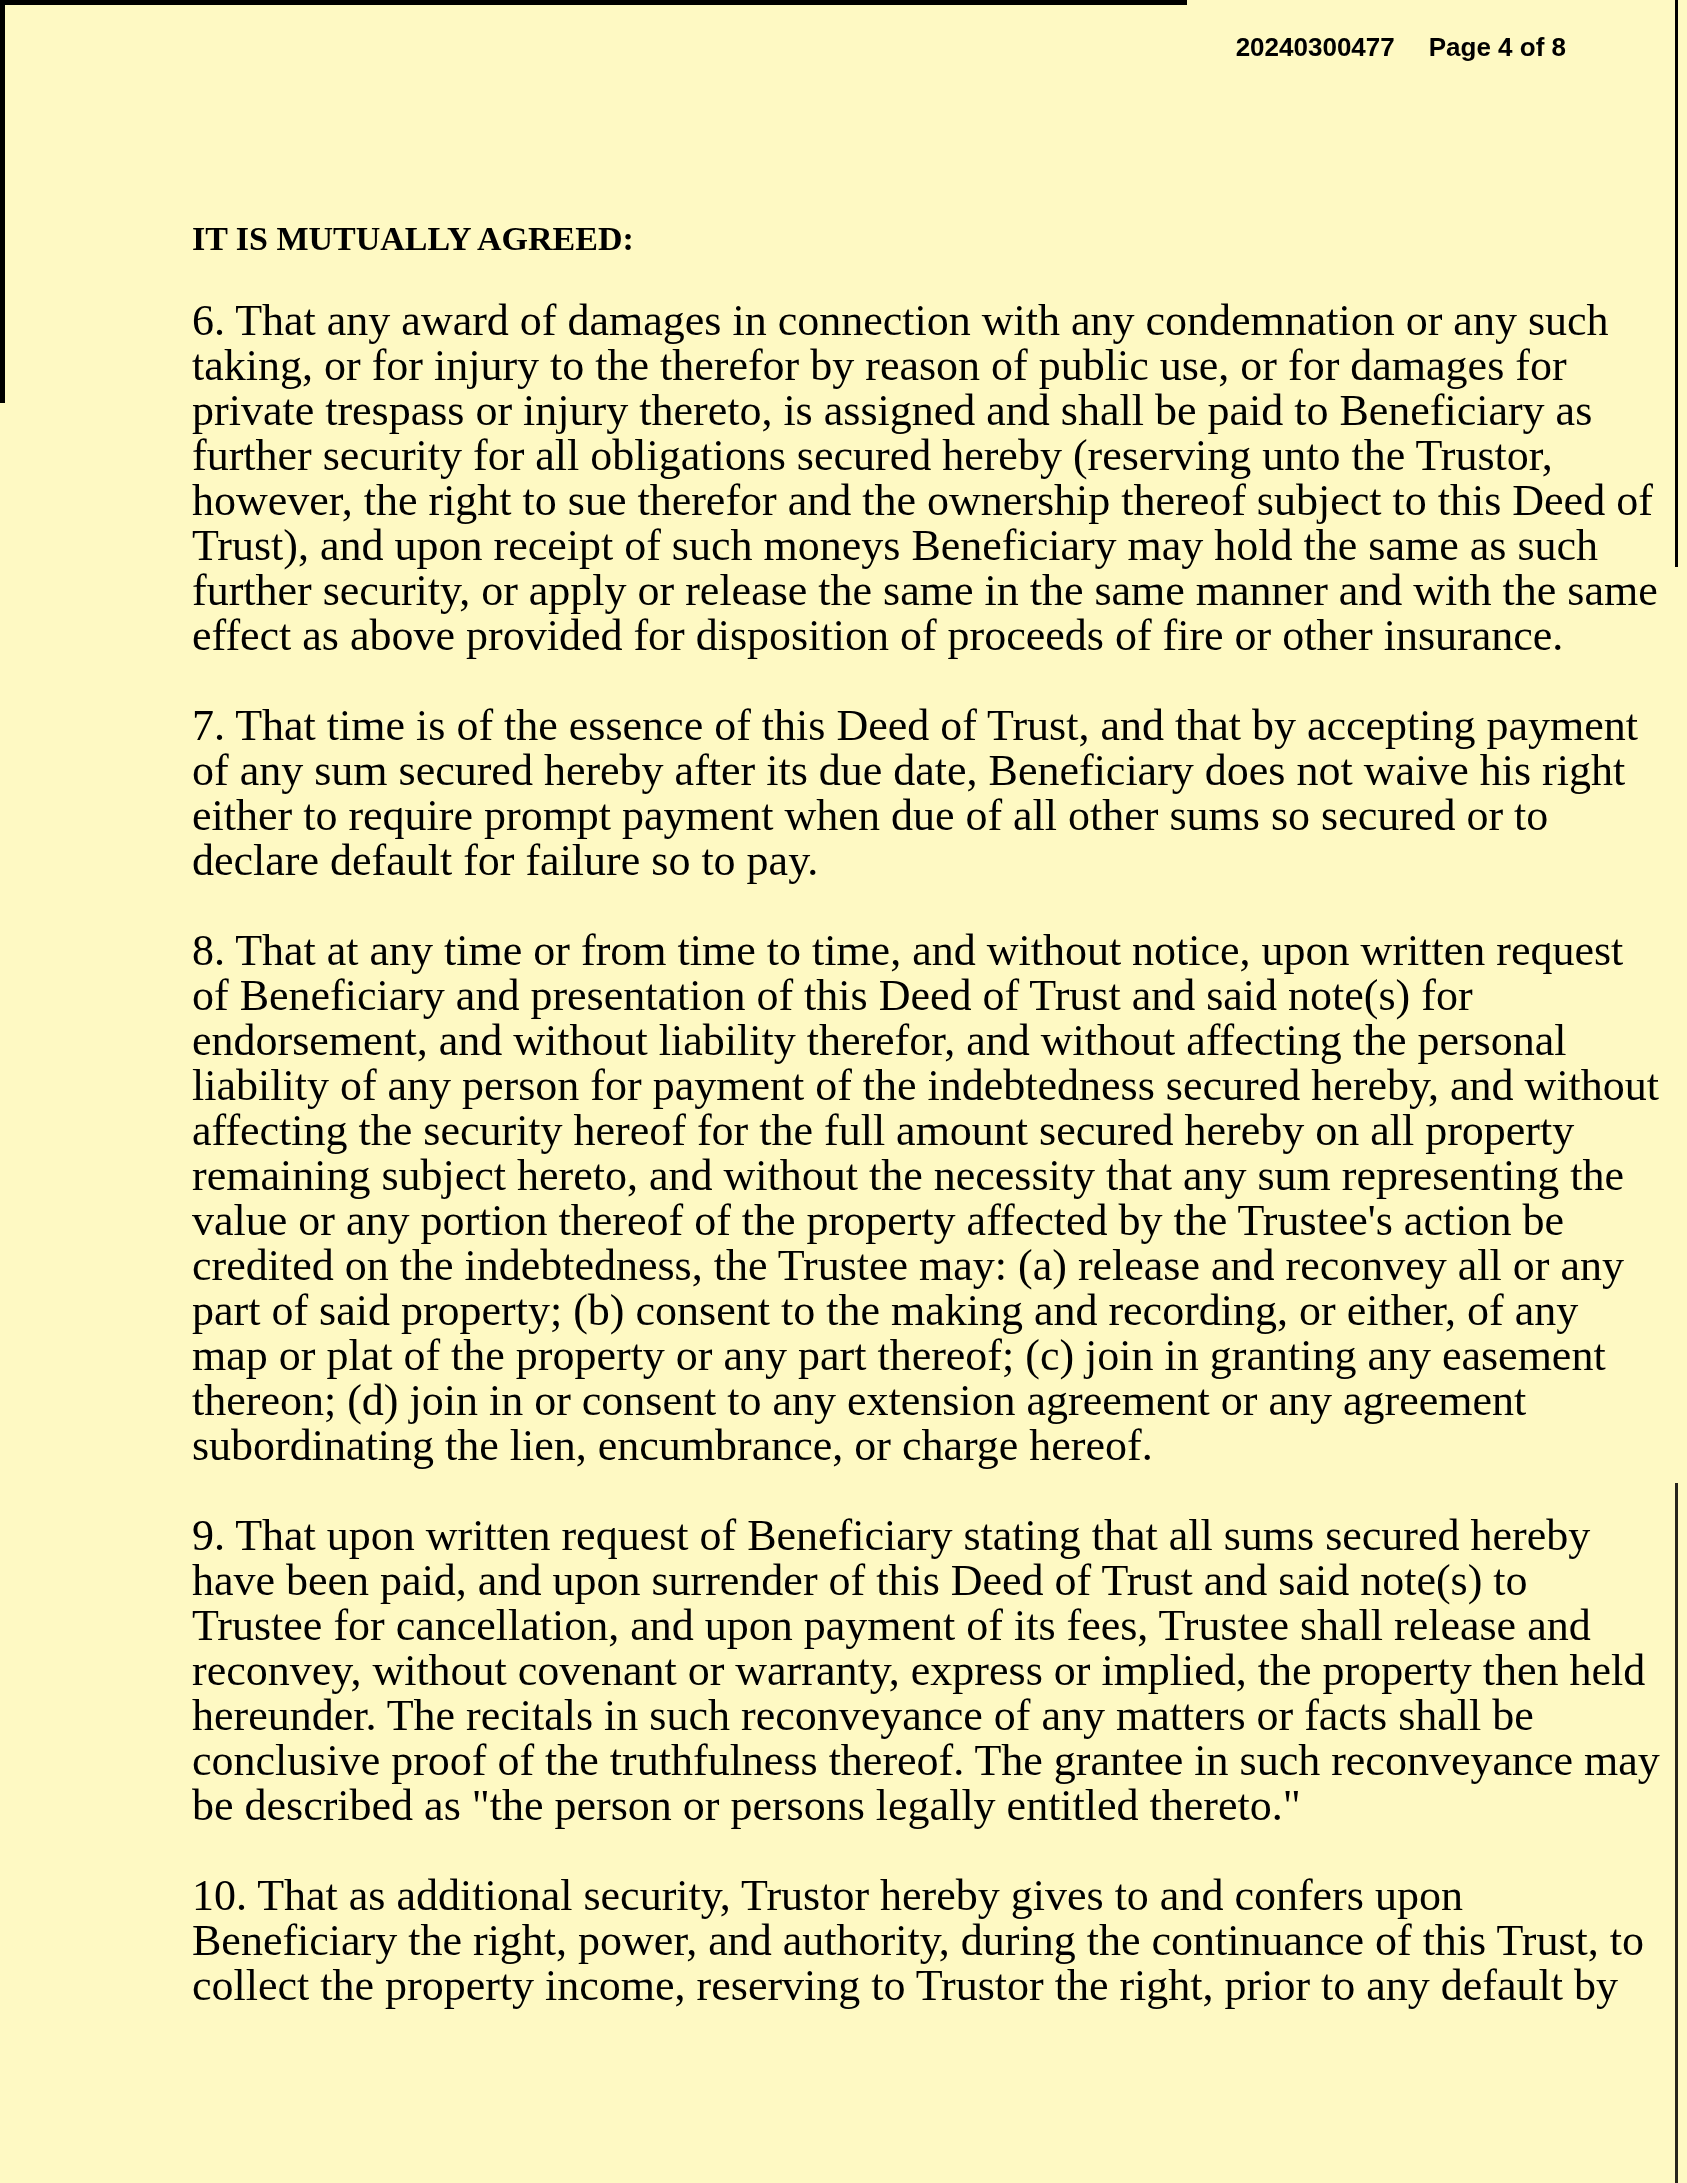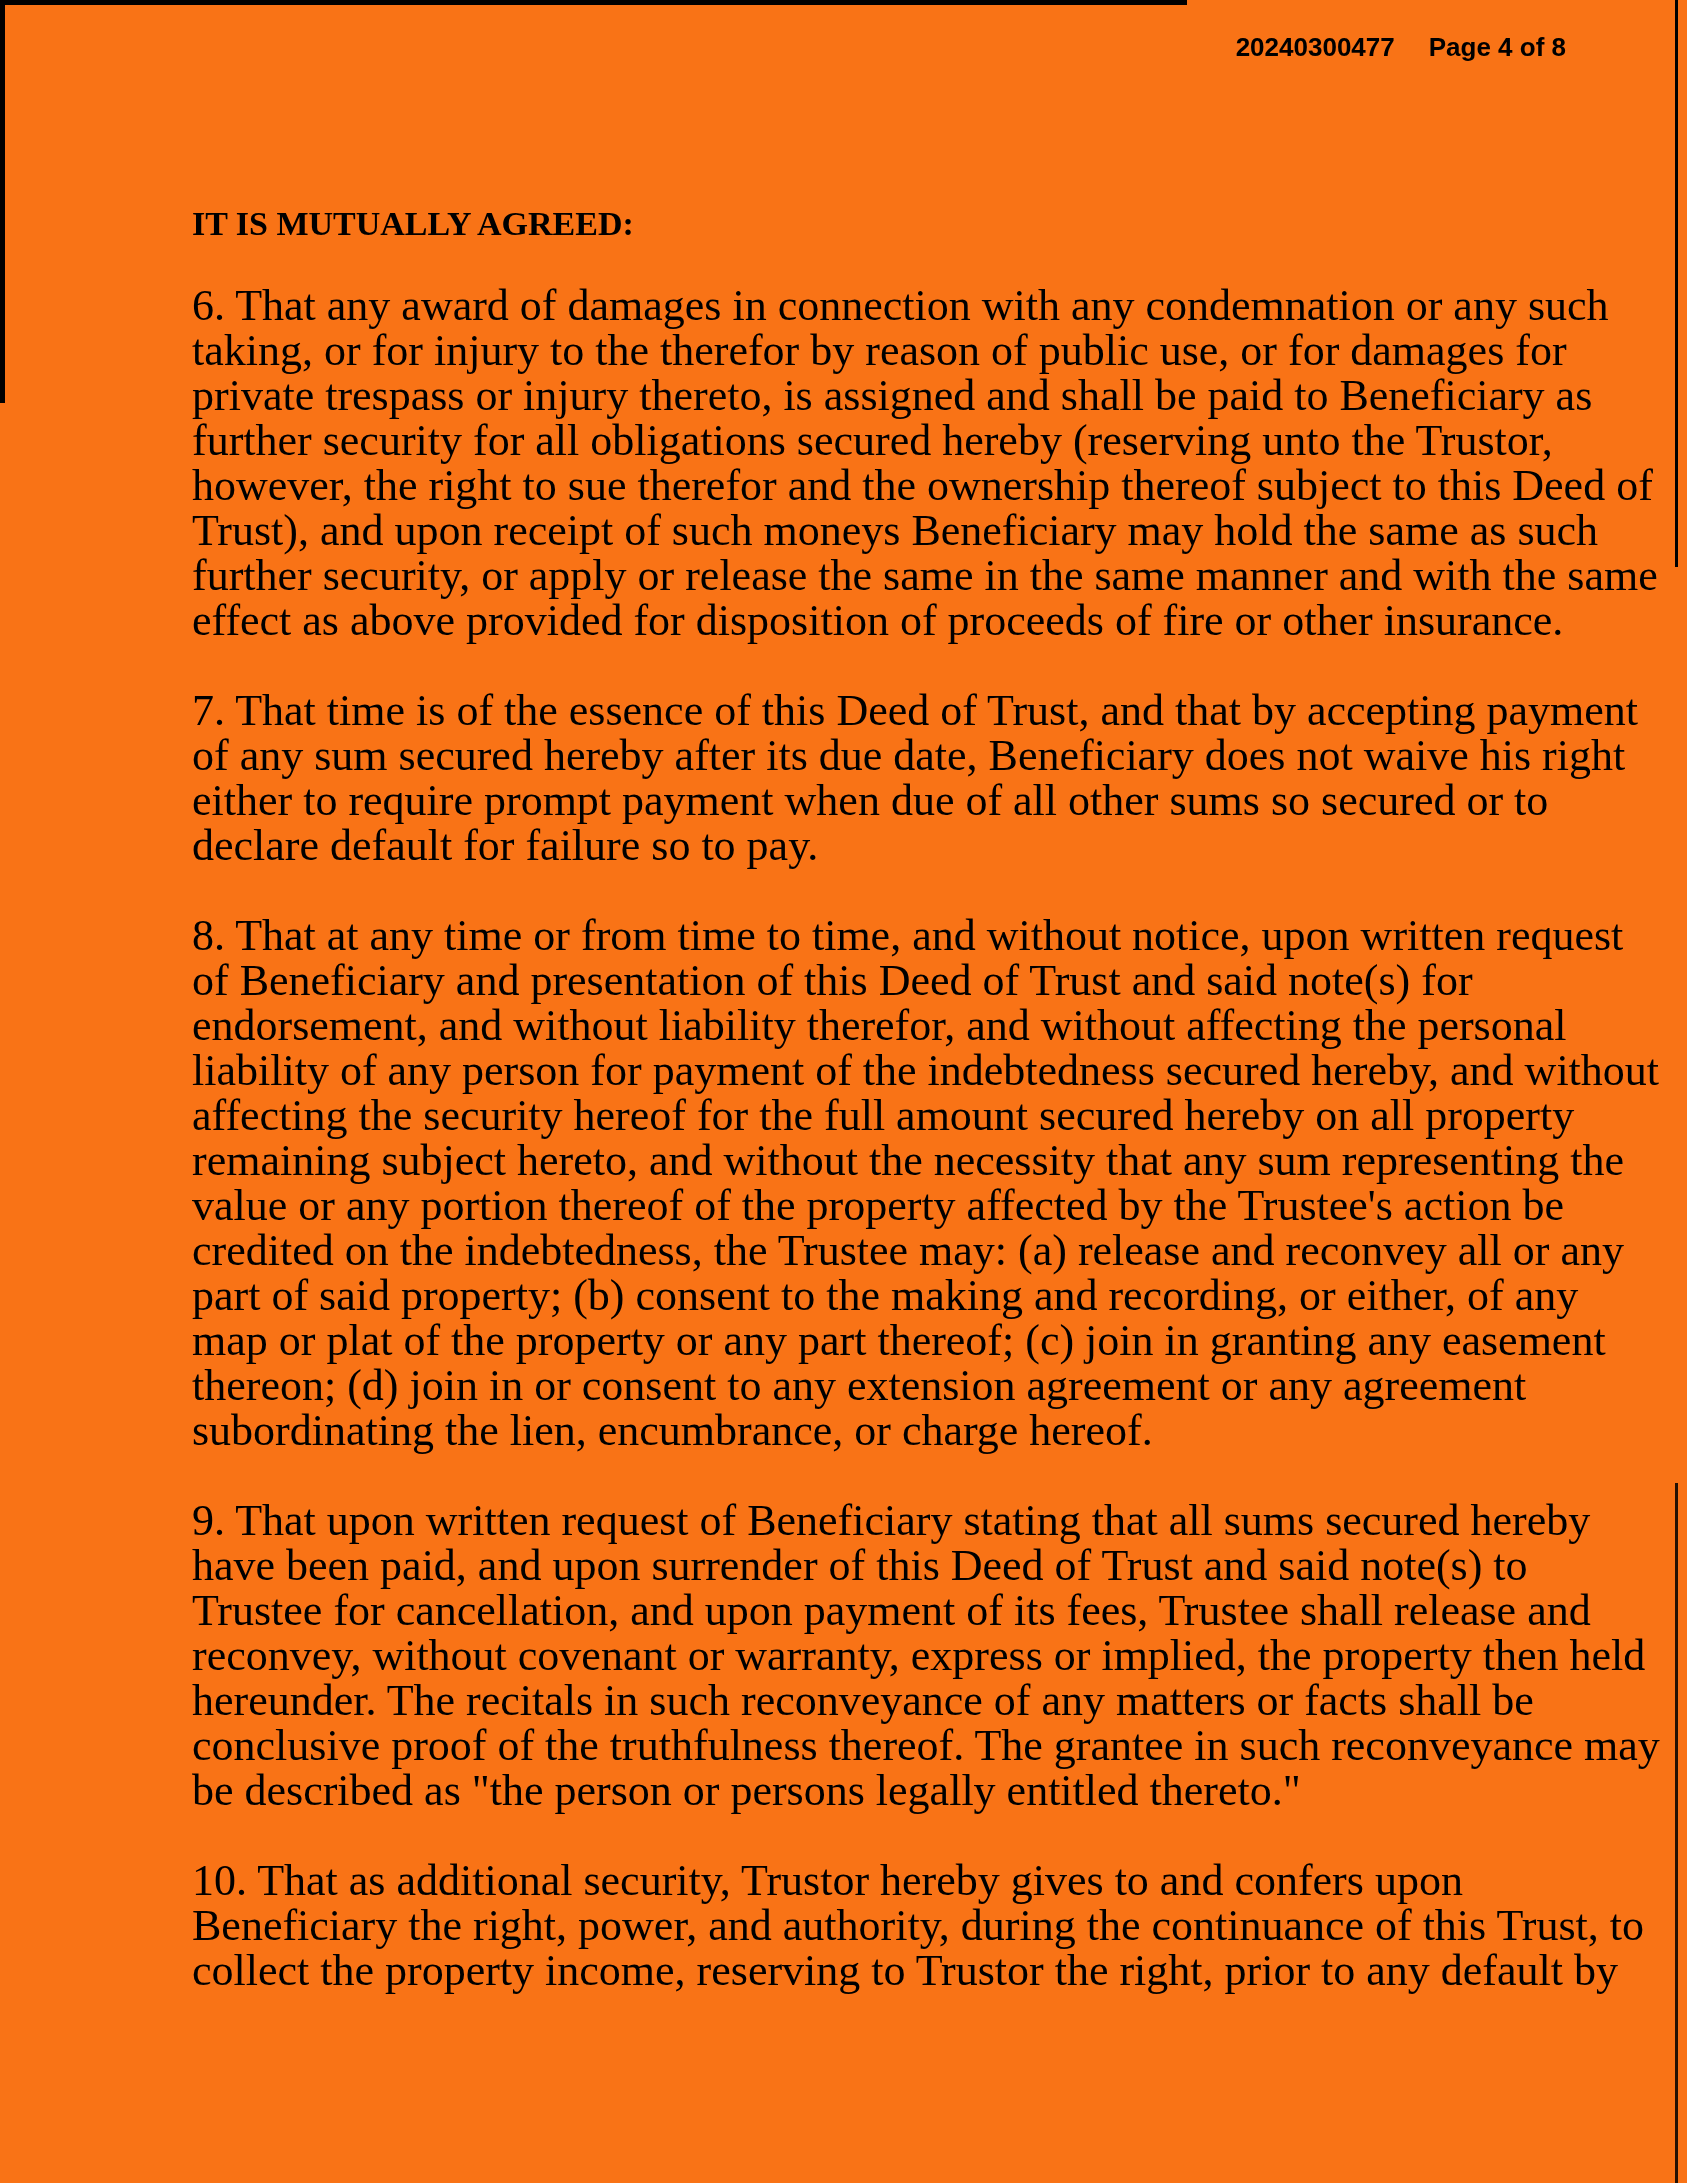--- a/index.html
+++ b/index.html
@@ -1,29 +1,29 @@
 <!DOCTYPE html>
 <html style="font-size:10.5px"><head>
 <meta charset="utf-8">
 <style>
   html, body { margin: 0; padding: 0; background: #ffffff; }
   body { width: 1688px; height: 2183px; position: relative; overflow: hidden; }
-  .page { position: absolute; left: 0; top: 0; width: 1688px; height: 2183px; background: #f97316; }
+  .page { position: absolute; left: 0; top: 0; width: 1688px; height: 2183px; background: #fef9c3; }
   .scan-top { position: absolute; left: 0; top: 0; width: 1187px; height: 4.6px; background: #000; }
   .scan-left { position: absolute; left: 0; top: 0; width: 4.6px; height: 403px; background: #000; }
   .scan-right-a { position: absolute; left: 1675px; top: 0; width: 2.6px; height: 567px; background: #000; }
   .scan-right-b { position: absolute; left: 1675px; top: 1483px; width: 2.6px; height: 700px; background: #000; opacity: 0.85; }
   .header {
     position: absolute; top: 32px; right: 122px;
     font-family: "Liberation Sans", sans-serif; font-weight: bold;
     font-size: 26px; color: #000; letter-spacing: 0px;
   }
   .header span + span { margin-left: 34px; }
   .content {
-    position: absolute; left: 192px; top: 201px; width: 1318px;
+    position: absolute; left: 192px; top: 216px; width: 1318px;
     font-family: "Liberation Serif", serif; color: #000;
   }
   .heading {
     font-family: "Liberation Serif", serif; font-weight: bold;
     font-size: 34px; margin: 0 0 37px 0; line-height: 45px;
   }
   .para {
     font-size: 44px; line-height: 45px; margin: 0 0 45px 0;
   }
   .line { display: block; white-space: nowrap; }

